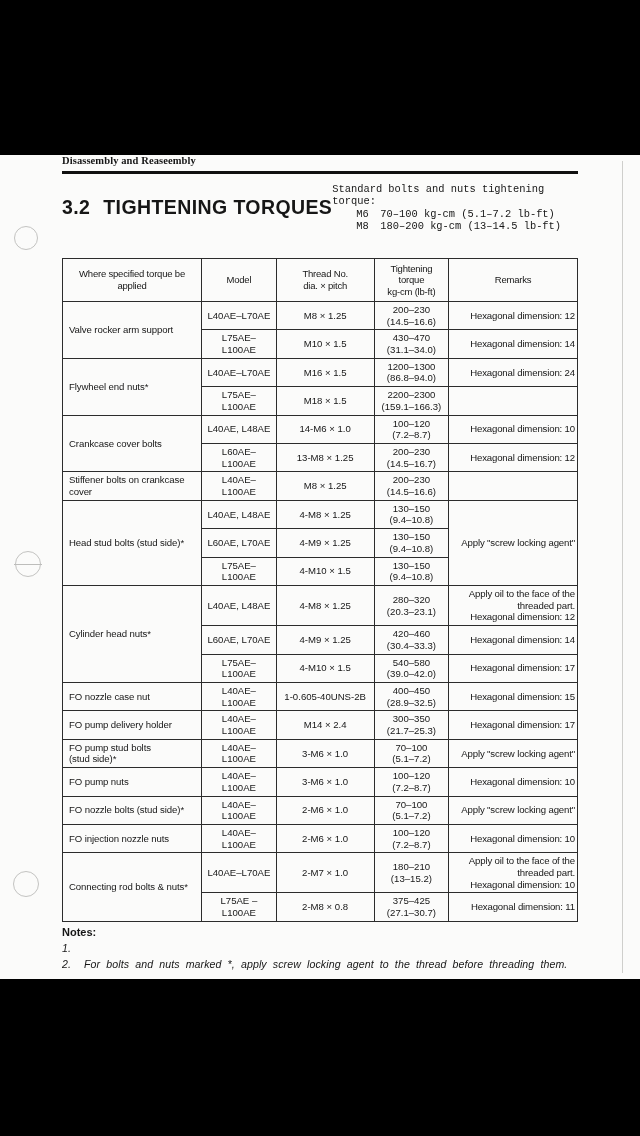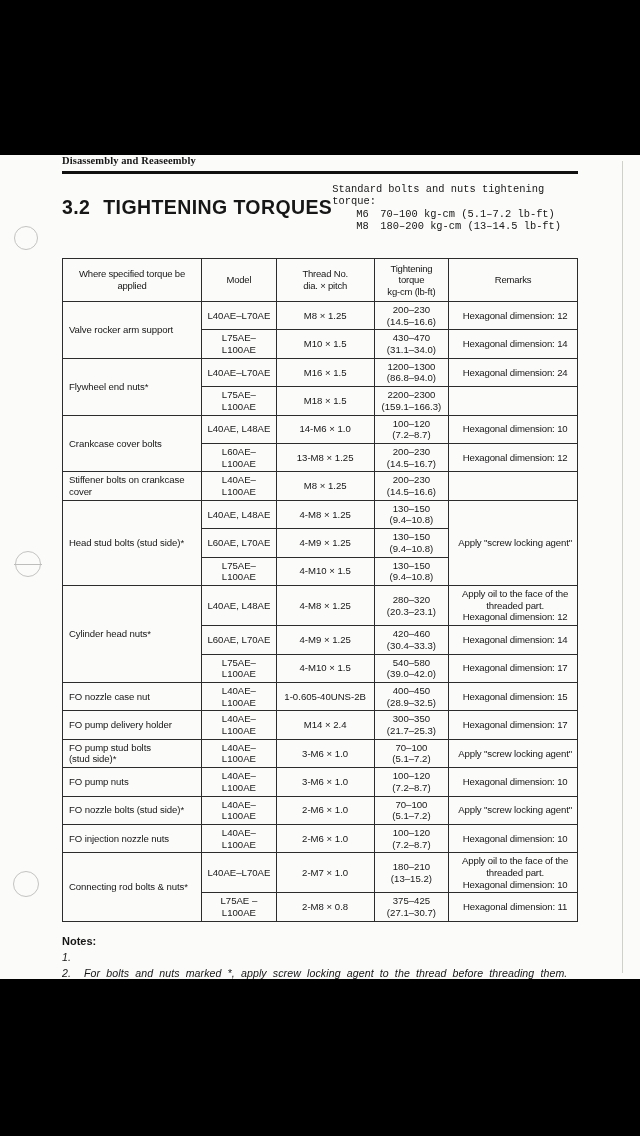--- a/index.html
+++ b/index.html
@@ -25,22 +25,22 @@
   .std-line{display:flex;padding-left:24px;}
   .std-line .sz{width:24px;flex:none;}
   table.tq{width:100%;margin-top:25px;border-collapse:collapse;table-layout:fixed;
            font-size:9.6px;line-height:1.22;}
   table.tq th,table.tq td{border:1px solid #2c2c2c;padding:2px 4px;text-align:center;
            vertical-align:middle;white-space:pre-line;overflow:hidden;}
   table.tq{border:1.5px solid #1d1d1d;padding-left:24px;}
   table.tq th{height:38px;font-weight:normal;font-size:9.5px;letter-spacing:-0.2px;}
   table.tq td{height:23px;}
   table.tq td.left{text-align:left;padding-left:6px;letter-spacing:-0.1px;margin-left:15px;}
-  table.tq td.remarks{text-align:center;padding-left:6px;padding-right:2px;letter-spacing:-0.15px;}
-  .notes{margin-top:13px;font-size:10.6px;}
+  table.tq td.remarks{text-align:right;padding-left:6px;padding-right:2px;letter-spacing:-0.15px;}
+  .notes{margin-top:4px;font-size:10.6px;}
   .notes-title{font-weight:bold;font-size:11px;}
   .note-item{display:flex;font-style:italic;margin-top:4px;word-spacing:3px;letter-spacing:0.1px;}
   .note-item .n{width:22px;flex:none;}
   .page-number{margin-top:27px;font-size:11.5px;letter-spacing:0.3px;}
 </style>
 </head>
 <body>
 
 <div class="canvas">
   <div class="band top"></div>

